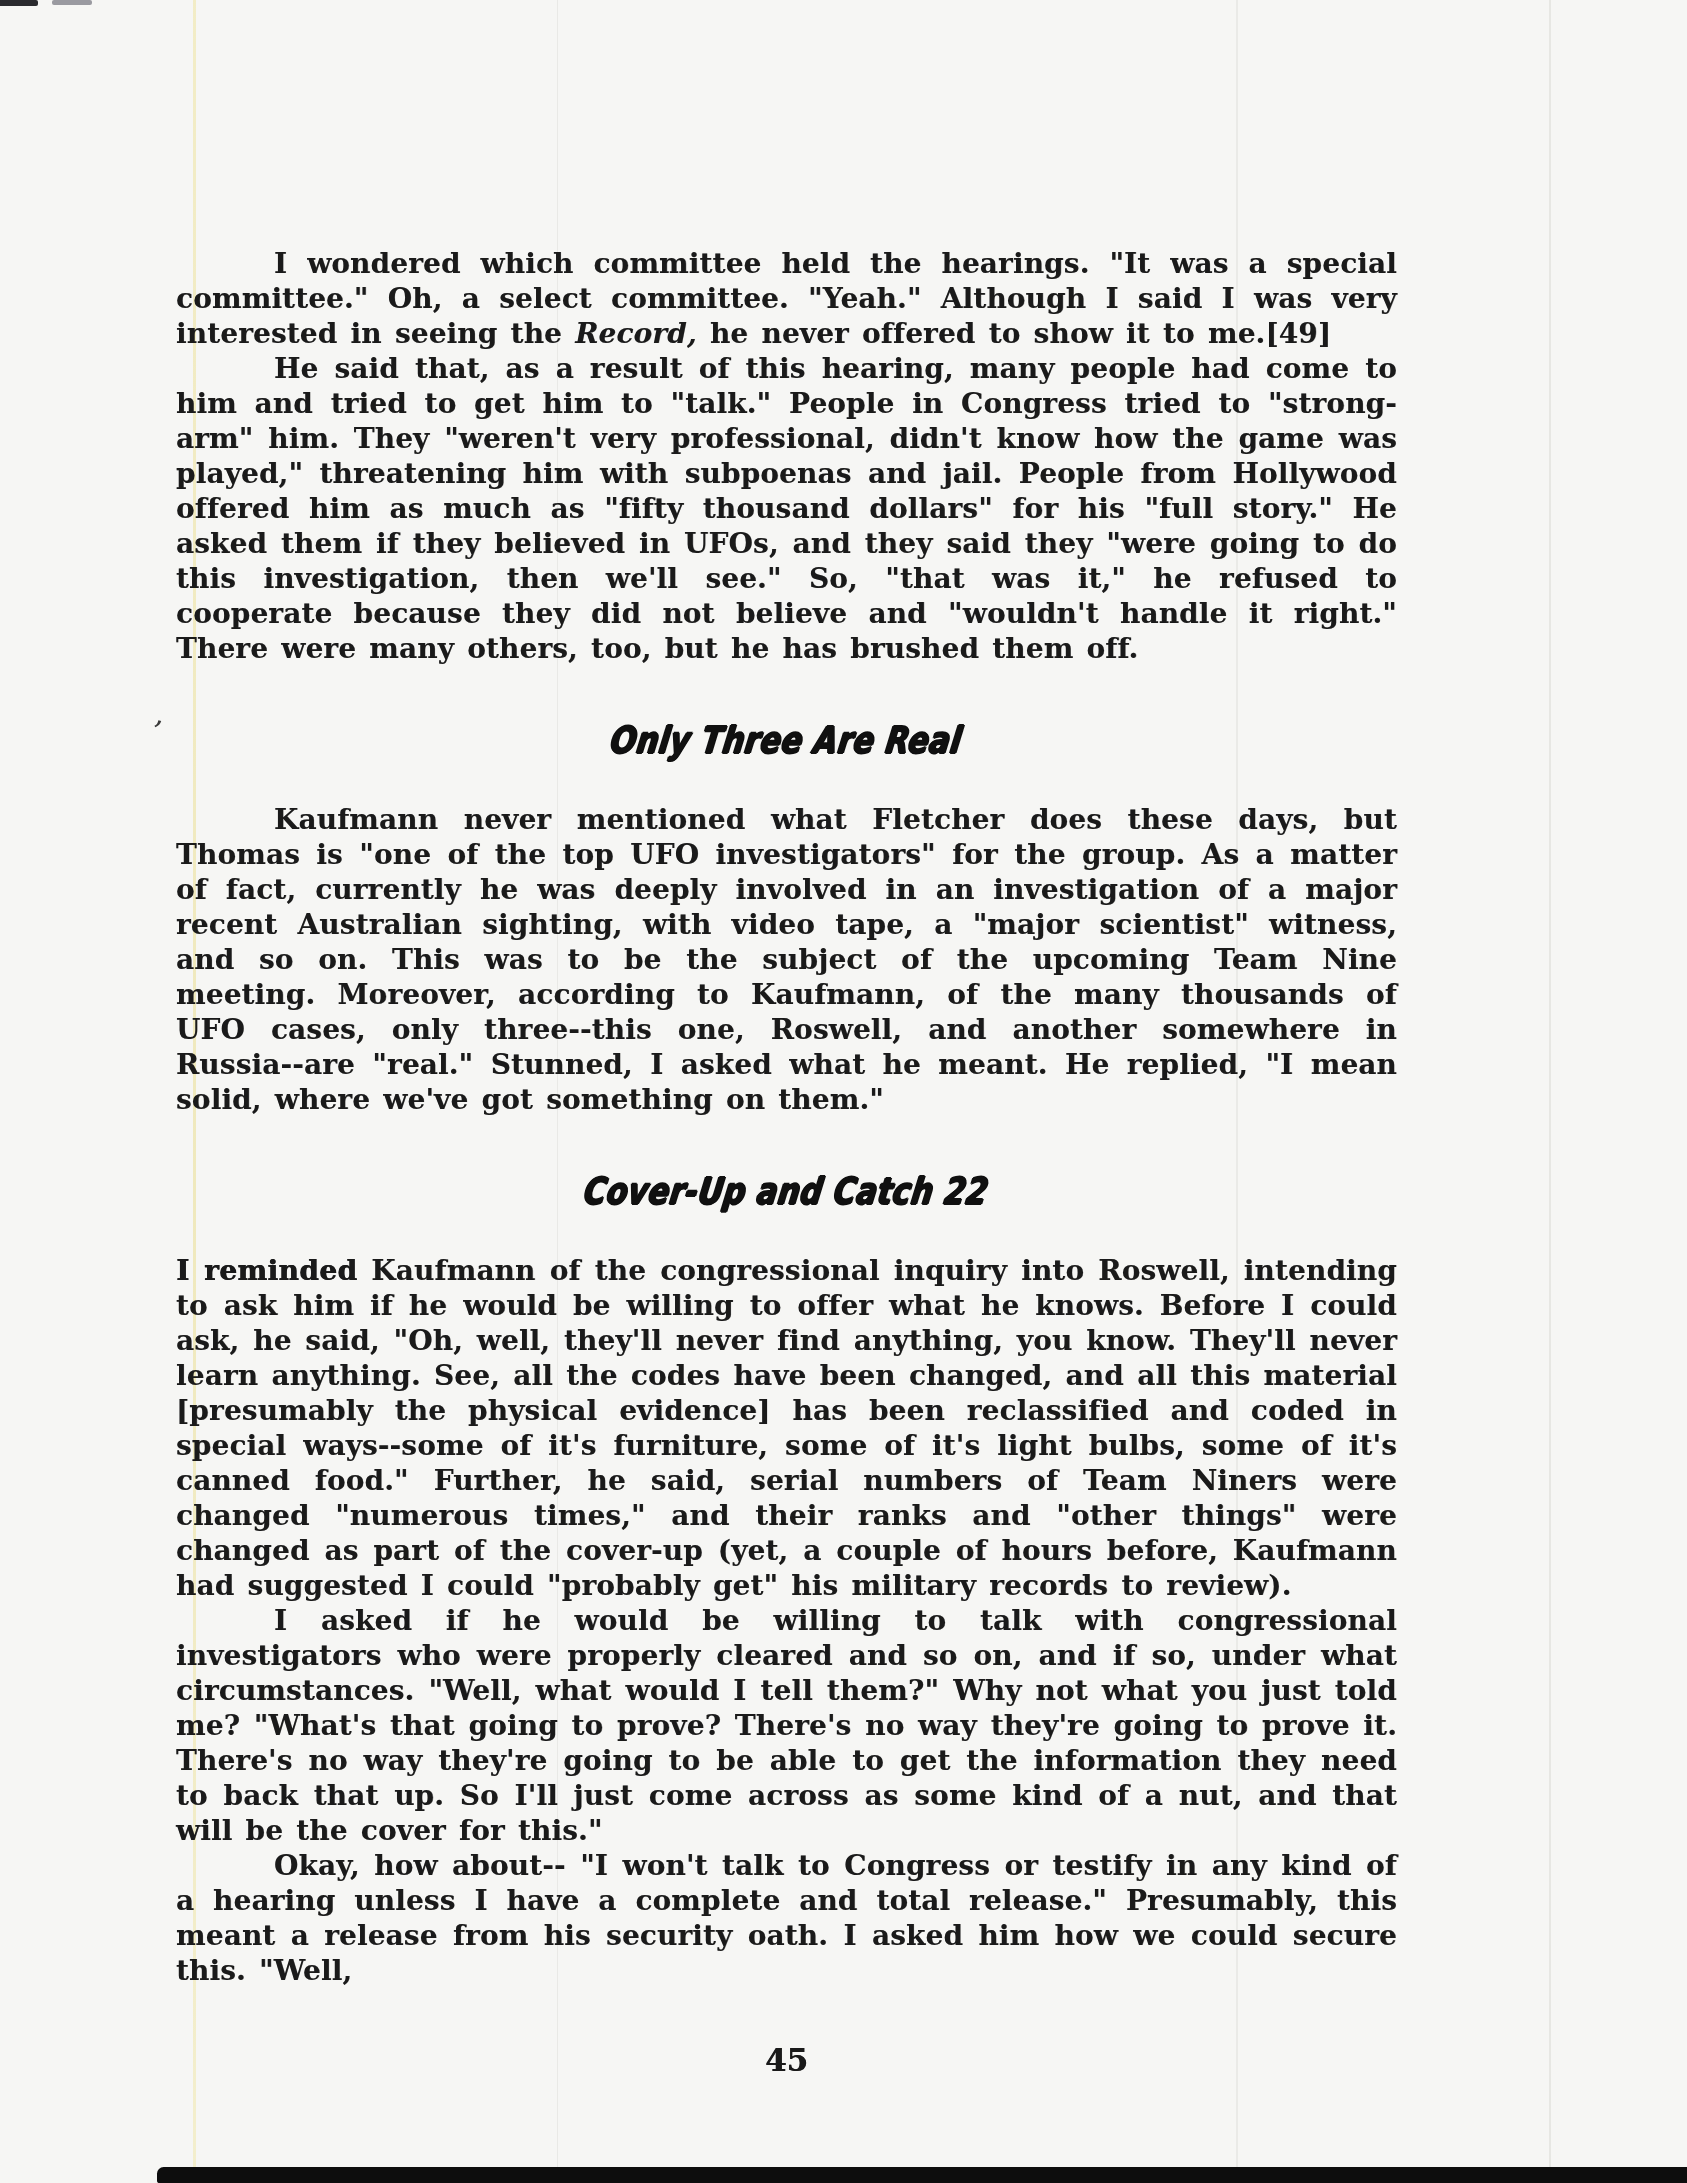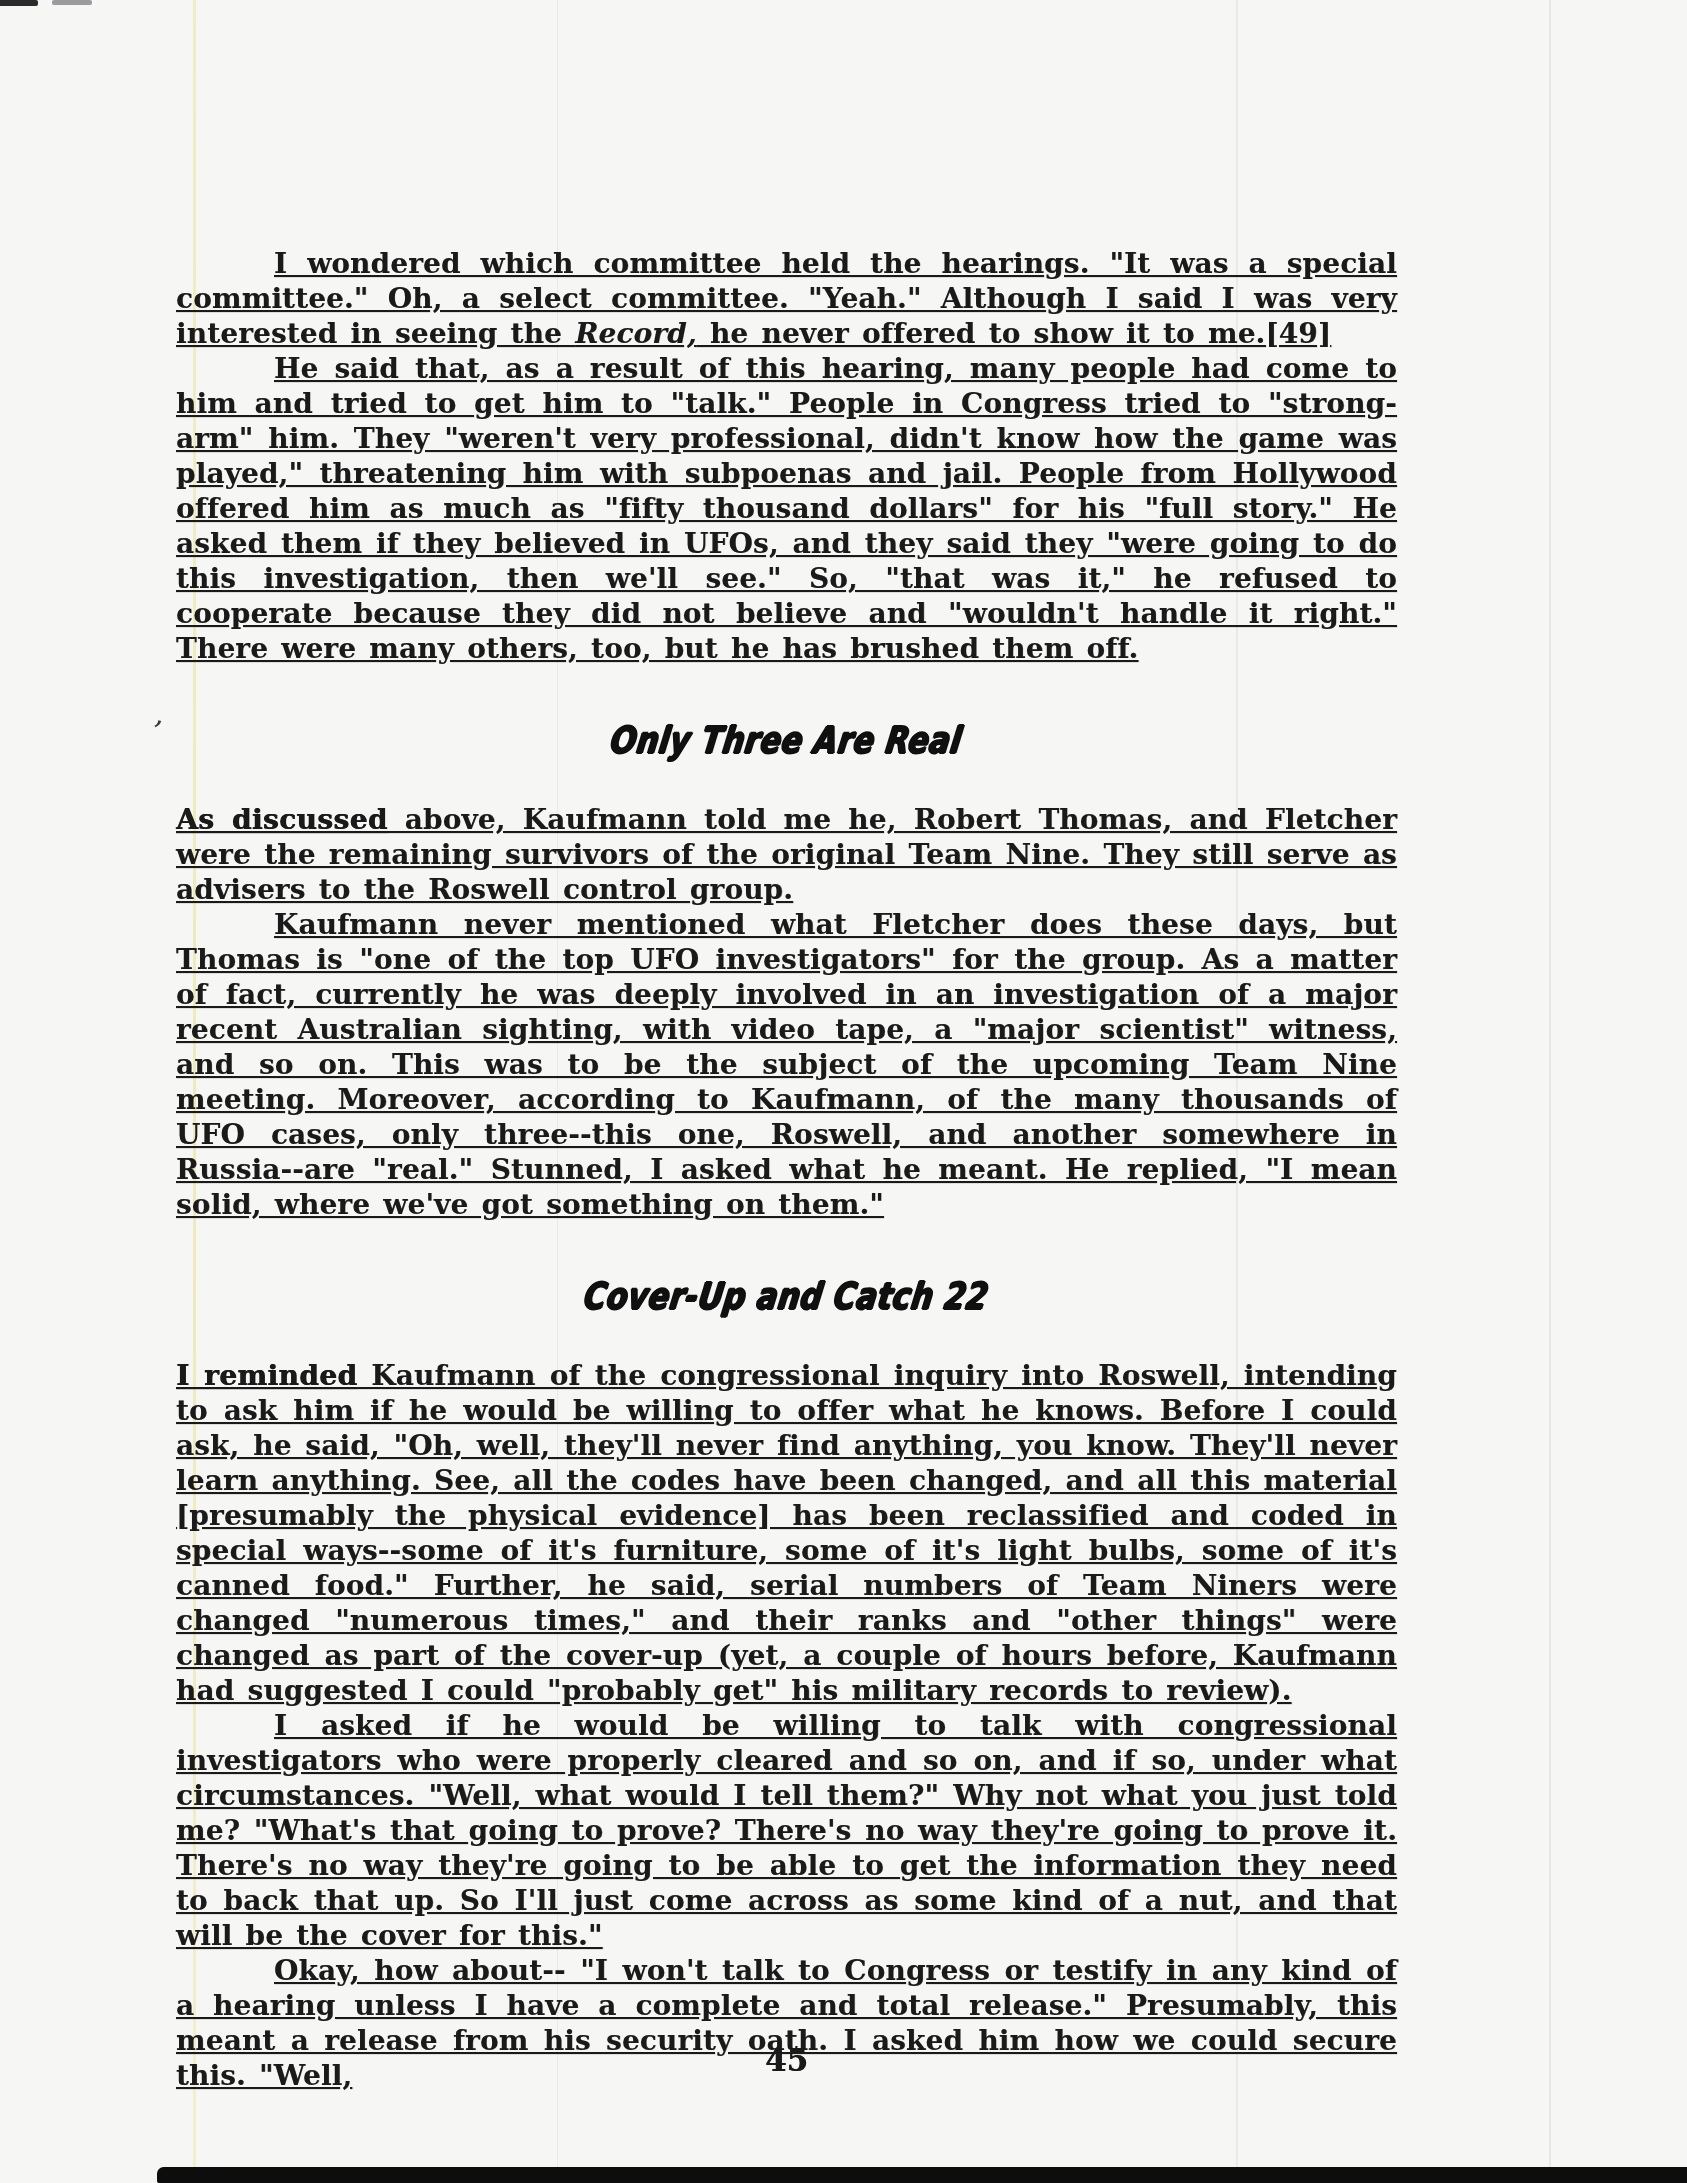--- a/index.html
+++ b/index.html
@@ -55,21 +55,20 @@
   }
   .par {
     margin: 0;
     font-size: 28px;
     line-height: 35px;
     font-weight: bold;
     text-align: justify;
     letter-spacing: 0.1px;
     word-spacing: 3.3px;
     text-shadow: 0.3px 0.3px 0 rgba(20,20,20,0.38);
-    text-decoration: underline;
   }
   .par.indent { text-indent: 98px; }
   .par .italic { font-style: italic; }
   .par .bold {
     text-shadow: 0.7px 0 0 currentColor, 0.3px 0.4px 0 rgba(20,20,20,0.5);
     letter-spacing: 0.4px;
   }
   .heading {
     margin: 54px 0 41px;
     text-align: center;
@@ -104,21 +103,20 @@
   <div class="fold-line-yellow"></div>
   <div class="streak-1"></div>
   <div class="streak-2"></div>
   <div class="streak-3"></div>
   <div class="margin-mark">,</div>
 
   <div class="text-block">
       <p class="par indent"><span>I wondered which committee held the hearings.  "It was a special committee."  Oh, a select committee.  "Yeah."  Although I said I was very interested in seeing the </span><span class="italic">Record,</span><span> he never offered to show it to me.[49]</span></p>
       <p class="par indent"><span>He said that, as a result of this hearing, many people had come to him and tried to get him to "talk."  People in Congress tried to "strong-arm" him.  They "weren't very professional, didn't know how the game was played," threatening him with subpoenas and jail.  People from Hollywood offered him as much as "fifty thousand dollars" for his "full story."  He asked them if they believed in UFOs, and they said they "were going to do this investigation, then we'll see."  So, "that was it," he refused to cooperate because they did not believe and "wouldn't handle it right."  There were many others, too, but he has brushed them off.</span></p>
       <h2 class="heading">Only Three Are Real</h2>
-      <p class="par"><span class="bold">As discussed</span><span> above, Kaufmann told me he, Robert Thomas, and Fletcher were the remaining survivors of the original Team Nine.  They still serve as advisers to the Roswell control group.</span></p>
       <p class="par indent"><span>Kaufmann never mentioned what Fletcher does these days, but Thomas is "one of the top UFO investigators" for the group.  As a matter of fact, currently he was deeply involved in an investigation of a major recent Australian sighting, with video tape, a "major scientist" witness, and so on.  This was to be the subject of the upcoming Team Nine meeting.  Moreover, according to Kaufmann, of the many thousands of UFO cases, only three--this one, Roswell, and another somewhere in Russia--are "real."  Stunned, I asked what he meant.  He replied, "I mean solid, where we've got something on them."</span></p>
       <h2 class="heading">Cover-Up and Catch 22</h2>
       <p class="par"><span class="bold">I reminded</span><span> Kaufmann of the congressional inquiry into Roswell, intending to ask him if he would be willing to offer what he knows.  Before I could ask, he said, "Oh, well, they'll never find anything, you know.  They'll never learn anything.  See, all the codes have been changed, and all this material [presumably the physical evidence] has been reclassified and coded in special ways--some of it's furniture, some of it's light bulbs, some of it's canned food."  Further, he said, serial numbers of Team Niners were changed "numerous times," and their ranks and "other things" were changed as part of the cover-up (yet, a couple of hours before, Kaufmann had suggested I could "probably get" his military records to review).</span></p>
       <p class="par indent"><span>I asked if he would be willing to talk with congressional investigators who were properly cleared and so on, and if so, under what circumstances.  "Well, what would I tell them?"  Why not what you just told me?  "What's that going to prove?  There's no way they're going to prove it.  There's no way they're going to be able to get the information they need to back that up.  So I'll just come across as some kind of a nut, and that will be the cover for this."</span></p>
       <p class="par indent"><span>Okay, how about--  "I won't talk to Congress or testify in any kind of a hearing unless I have a complete and total release."  Presumably, this meant a release from his security oath.  I asked him how we could secure this.  "Well,</span></p>
     </div>
 
   <div class="page-number">45</div>
 
   <div class="bottom-band"></div>

